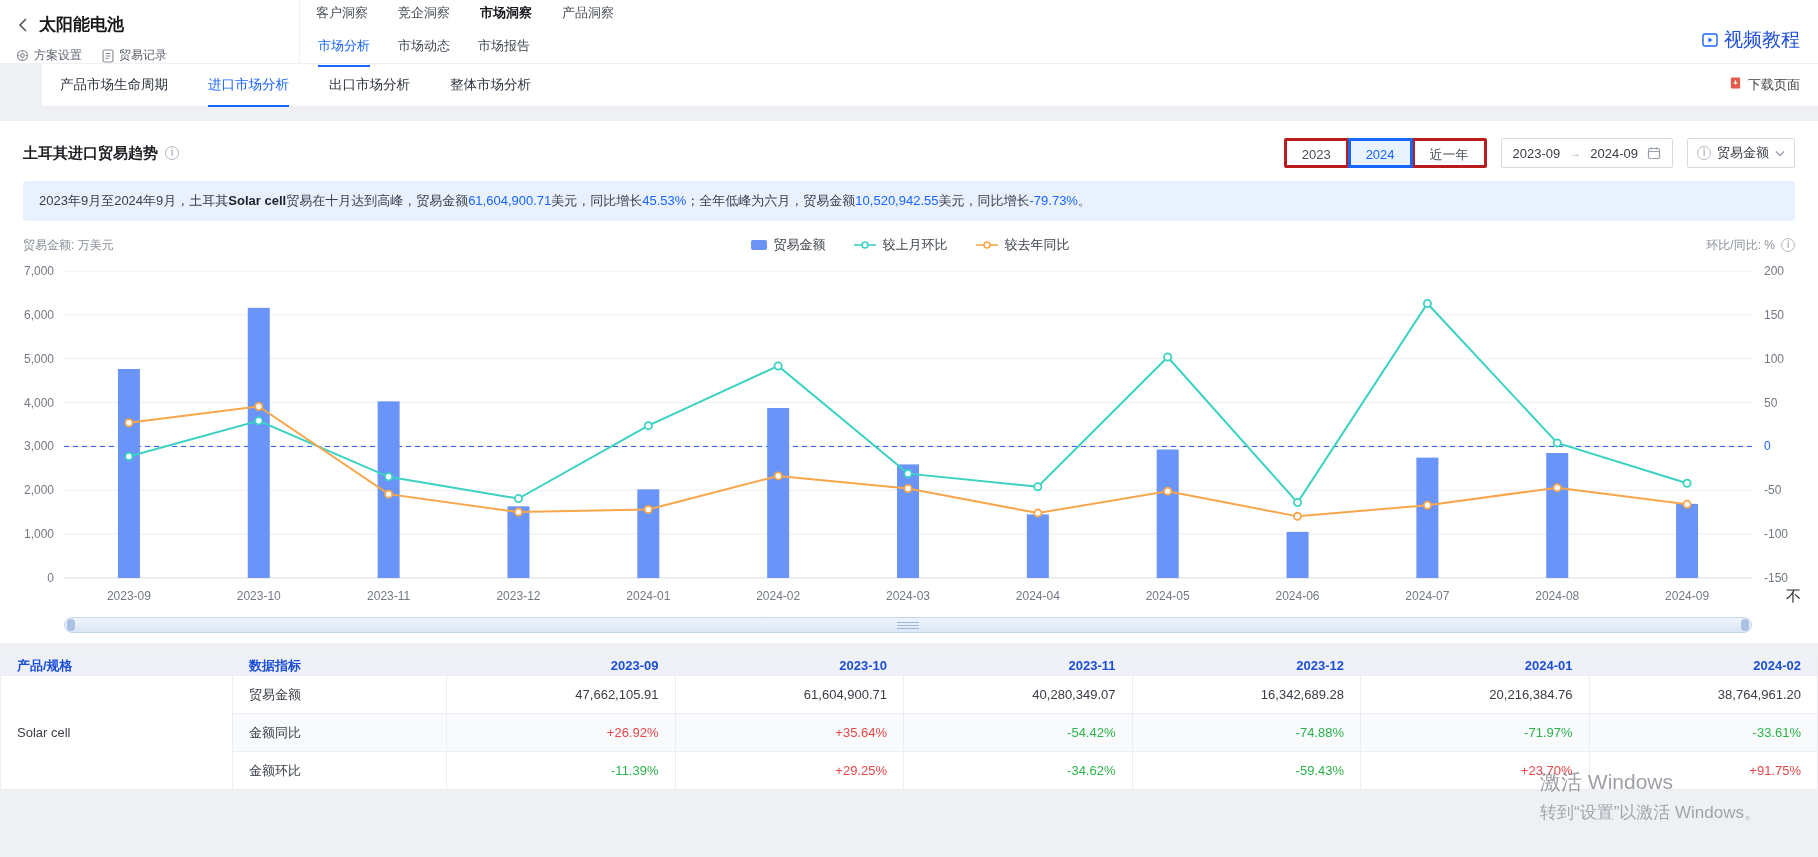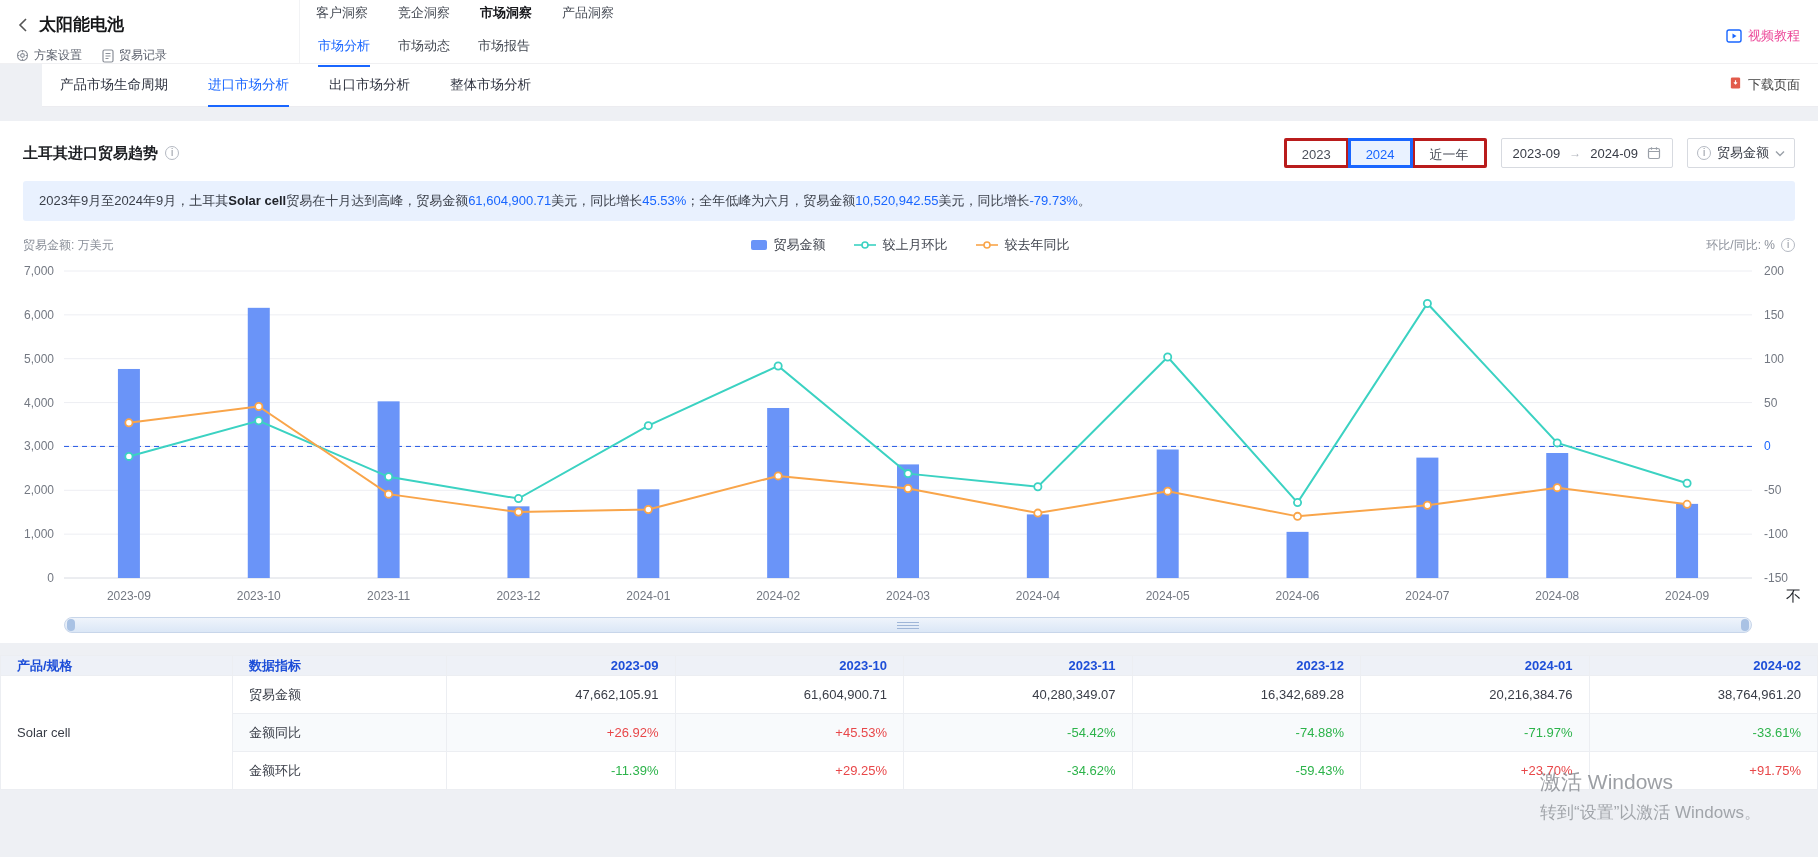--- a/index.html
+++ b/index.html
@@ -19,21 +19,21 @@
   .tl-link { display:inline-flex; align-items:center; gap:5px; cursor:pointer; }
 
   .topbar-center { flex:1; padding-top:4px; }
   .main-tabs { display:flex; gap:30px; font-size:13px; color:#454a54; padding-left:16px; }
   .main-tab { cursor:pointer; }
   .main-tab.active { color:#15161a; font-weight:bold; }
   .sub-tabs { display:flex; gap:28px; font-size:13px; color:#454a54; padding-left:18px; margin-top:15px; }
   .sub-tab { cursor:pointer; padding-bottom:10px; border-bottom:2px solid transparent; }
   .sub-tab.active { color:#1966ff; border-bottom-color:#1966ff; }
   .topbar-right { padding:27px 18px 0 0; }
-  .video-link { display:inline-flex; align-items:center; gap:6px; color:#ec4899; font-size:13px; cursor:pointer; }
+  .video-link { display:inline-flex; align-items:center; gap:6px; color:#1d4ed8; font-size:19px; cursor:pointer; }
 
   
   .secondbar { background:#fff; height:43px; display:flex; align-items:center; padding:0 18px; gap:40px; border-bottom:1px solid #ececf0;margin-left:42px; }
   .nav-item { font-size:13.5px; color:#2f3340; height:43px; line-height:41px; cursor:pointer; border-bottom:2px solid transparent; }
   .nav-item.active { color:#1966ff; border-bottom-color:#1966ff; }
   .download-page { margin-left:auto; display:flex; align-items:flex-start; gap:6px; font-size:13px; color:#404040; cursor:pointer; }
 
   
   .card { background:#fff; }
   .chart-card { margin-top:14px; padding:14px 0 10px; position:relative; }
@@ -358,21 +358,21 @@
         <td class="num">47,662,105.91</td>
         <td class="num">61,604,900.71</td>
         <td class="num">40,280,349.07</td>
         <td class="num">16,342,689.28</td>
         <td class="num">20,216,384.76</td>
         <td class="num">38,764,961.20</td>
       </tr>
       <tr>
         <td class="metric">金额同比</td>
         <td class="num pct pos">+26.92%</td>
-        <td class="num pct pos">+45.53%</td>
+        <td class="num pct pos">+35.64%</td>
         <td class="num pct neg">-54.42%</td>
         <td class="num pct neg">-74.88%</td>
         <td class="num pct neg">-71.97%</td>
         <td class="num pct neg">-33.61%</td>
       </tr>
       <tr>
         <td class="metric">金额环比</td>
         <td class="num pct neg">-11.39%</td>
         <td class="num pct pos">+29.25%</td>
         <td class="num pct neg">-34.62%</td>

